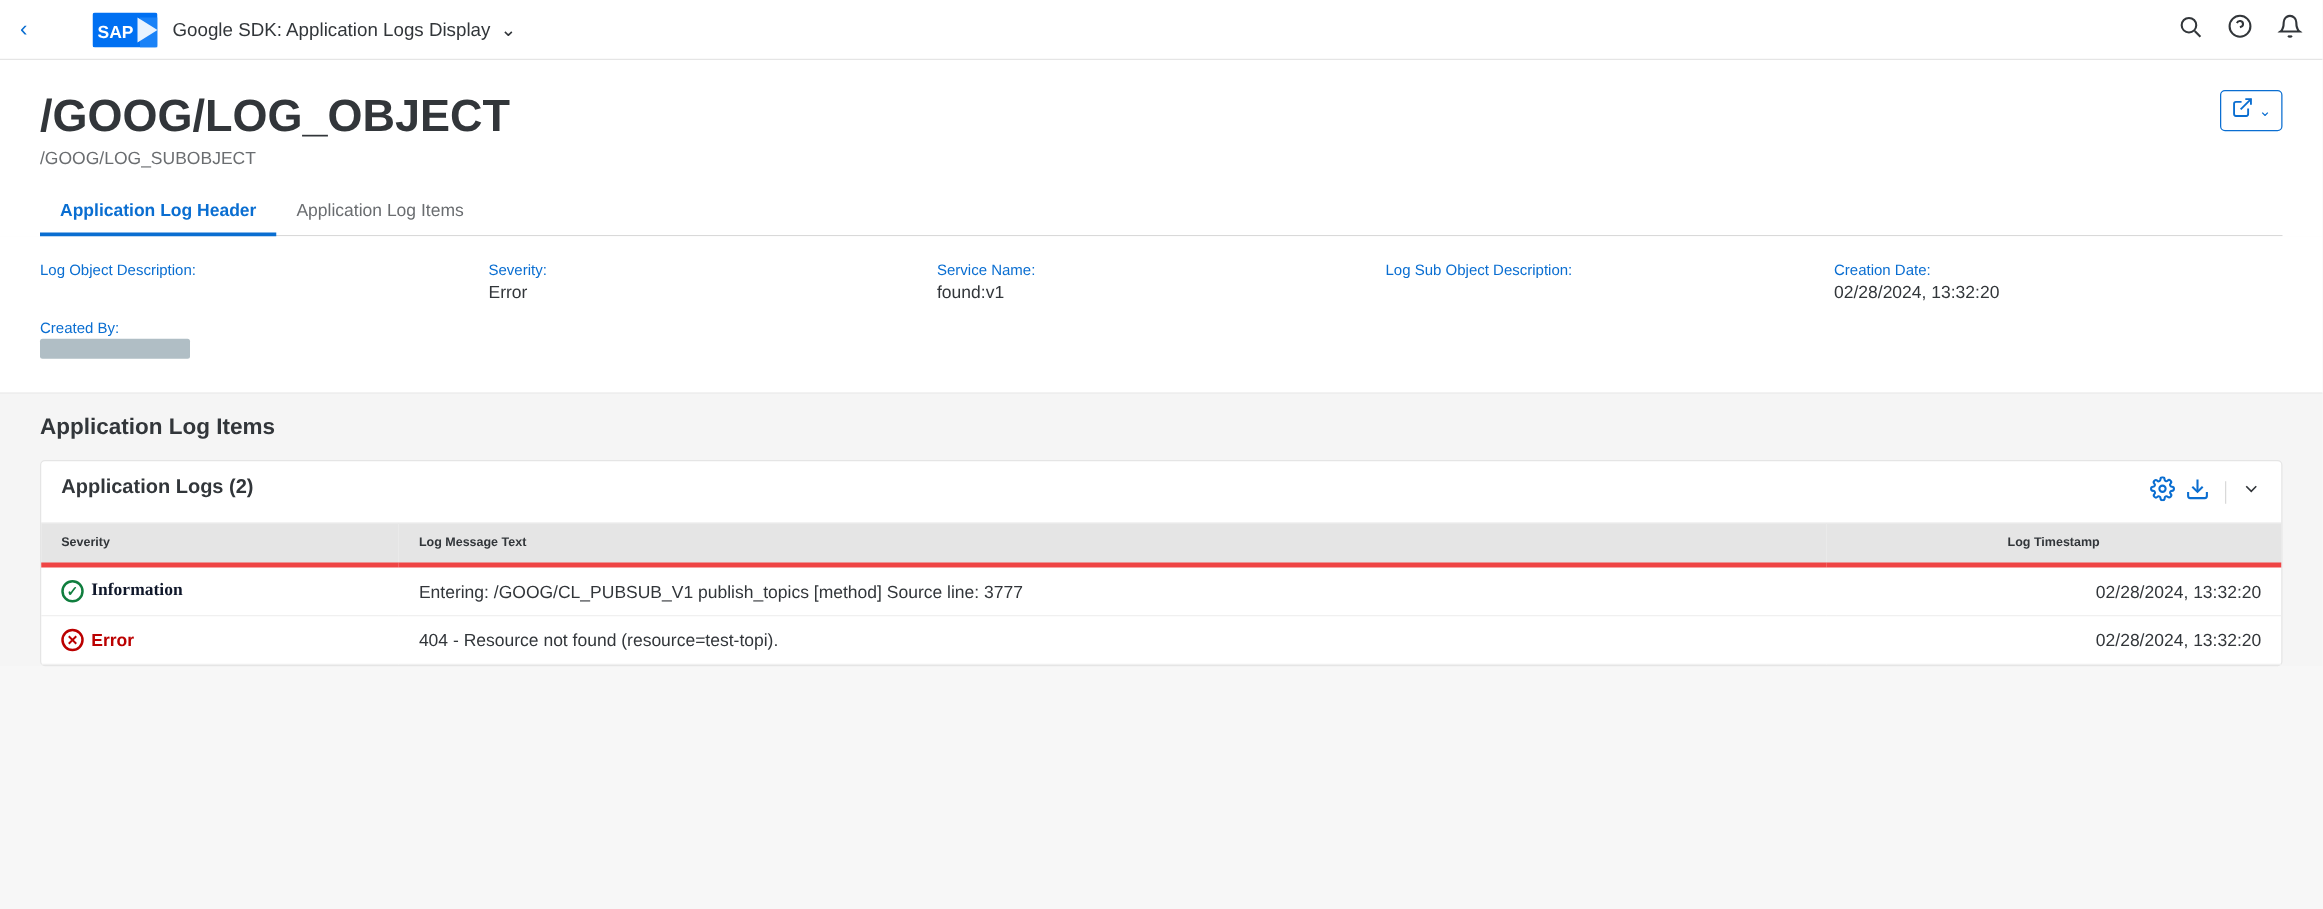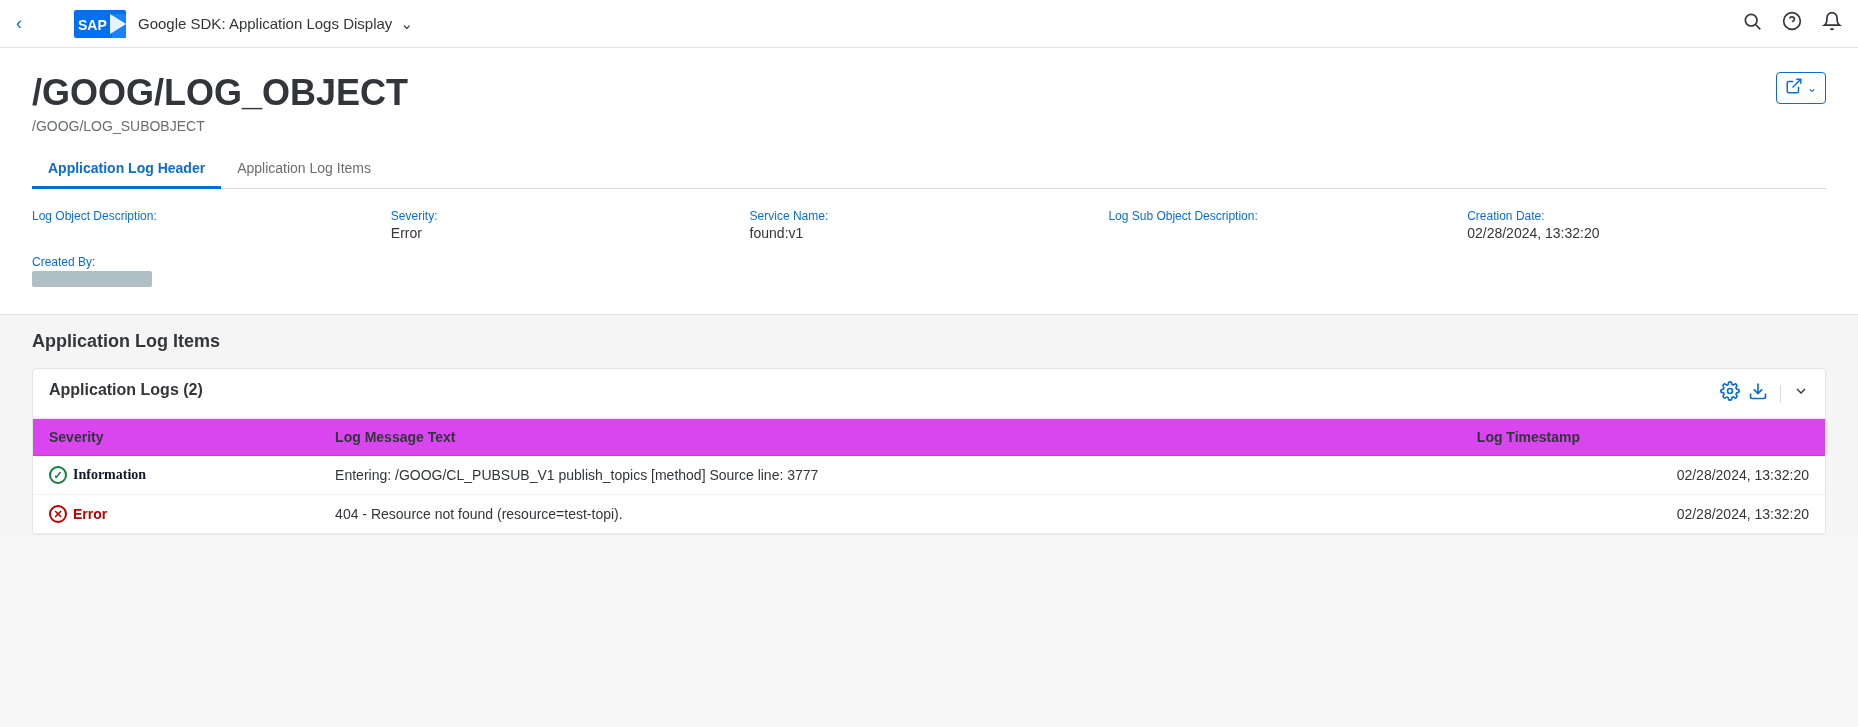--- a/index.html
+++ b/index.html
@@ -168,28 +168,28 @@
     }
 
     
     .data-table {
       width: 100%;
       border-collapse: collapse;
     }
     .data-table th {
       padding: 10px 16px;
       text-align: left;
-      font-size: 14px;
+      font-size: 10px;
       font-weight: 600;
       color: #32363a;
-      border-bottom: 1px solid #ef4444;
-      background: #d946ef;
+      border-bottom: 4px solid #ef4444;
+      background: #e5e5e5;
     }
     .data-table th.right {
-      text-align: left;
+      text-align: center;
     }
     .data-table td {
       padding: 10px 16px;
       font-size: 14px;
       color: #32363a;
       border-bottom: 1px solid #f0f0f0;
       vertical-align: middle;
     }
     .data-table td.right {
       text-align: right;

